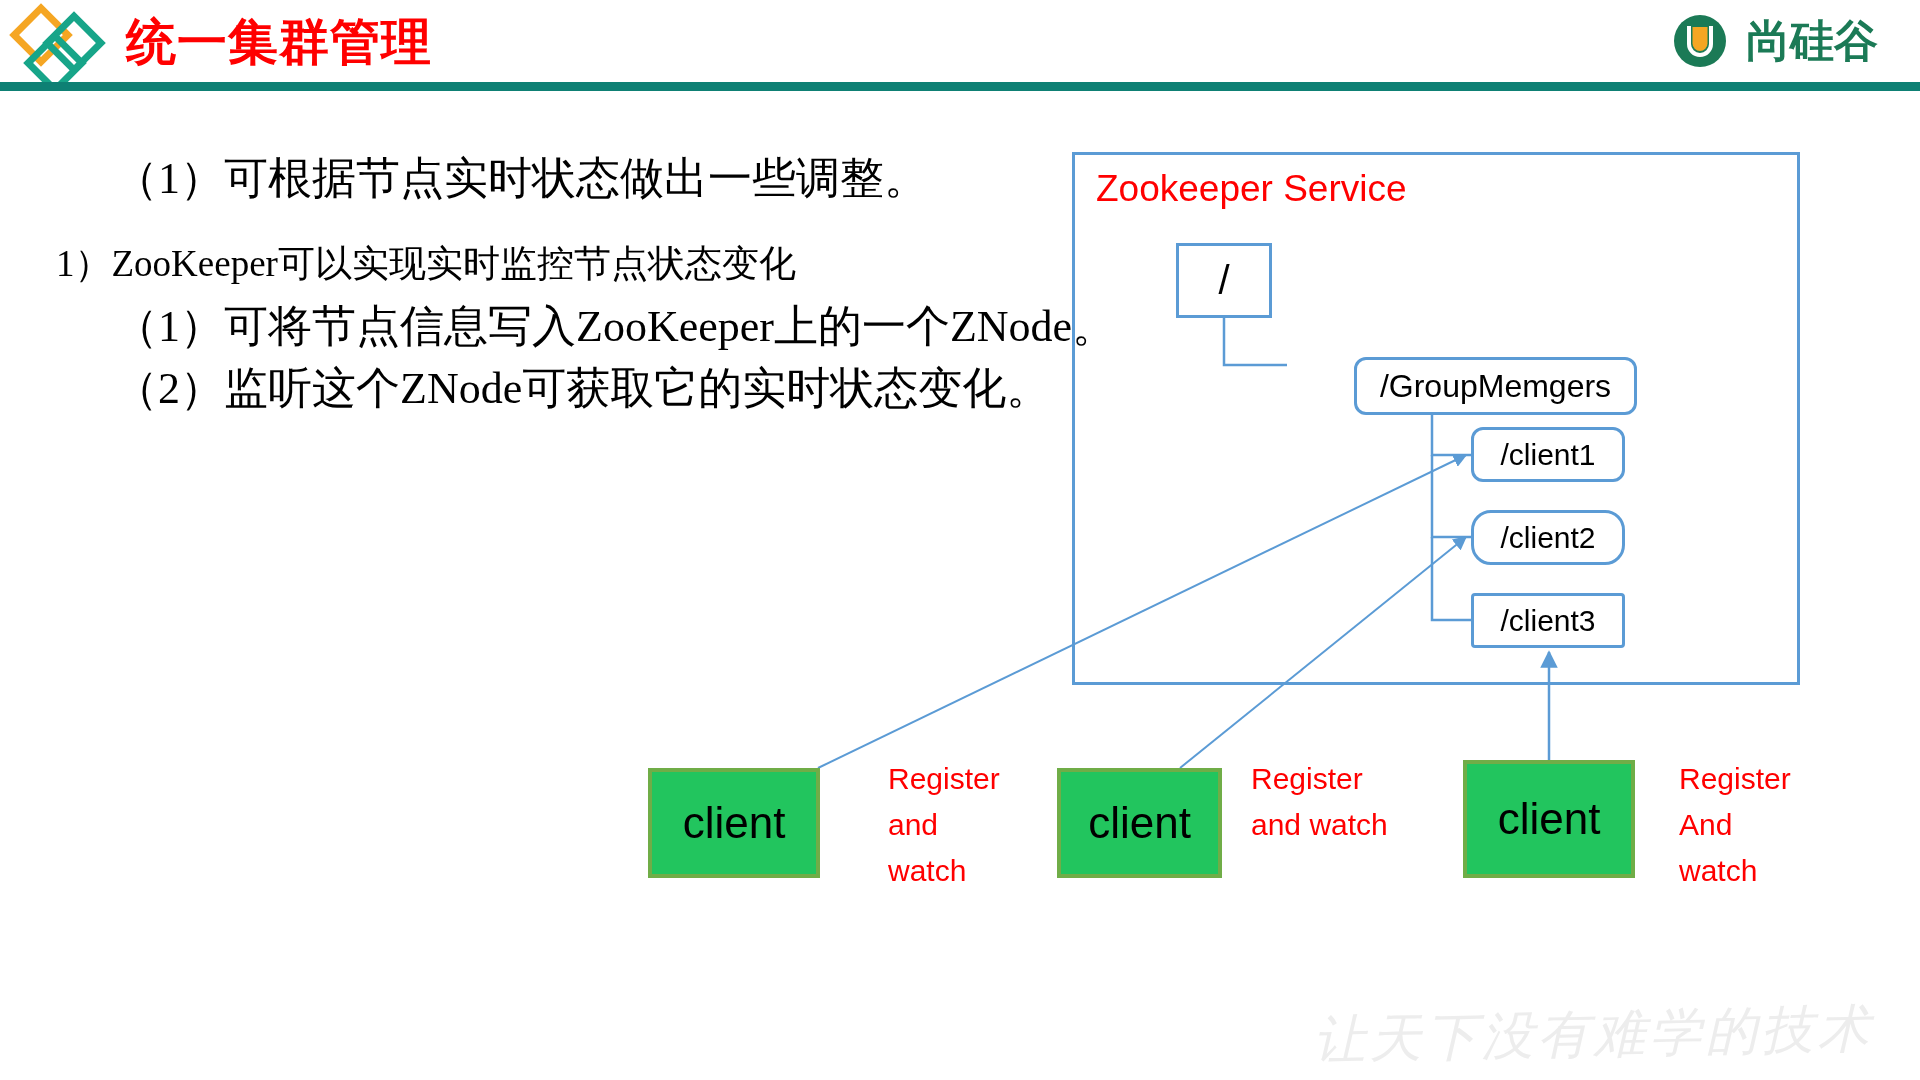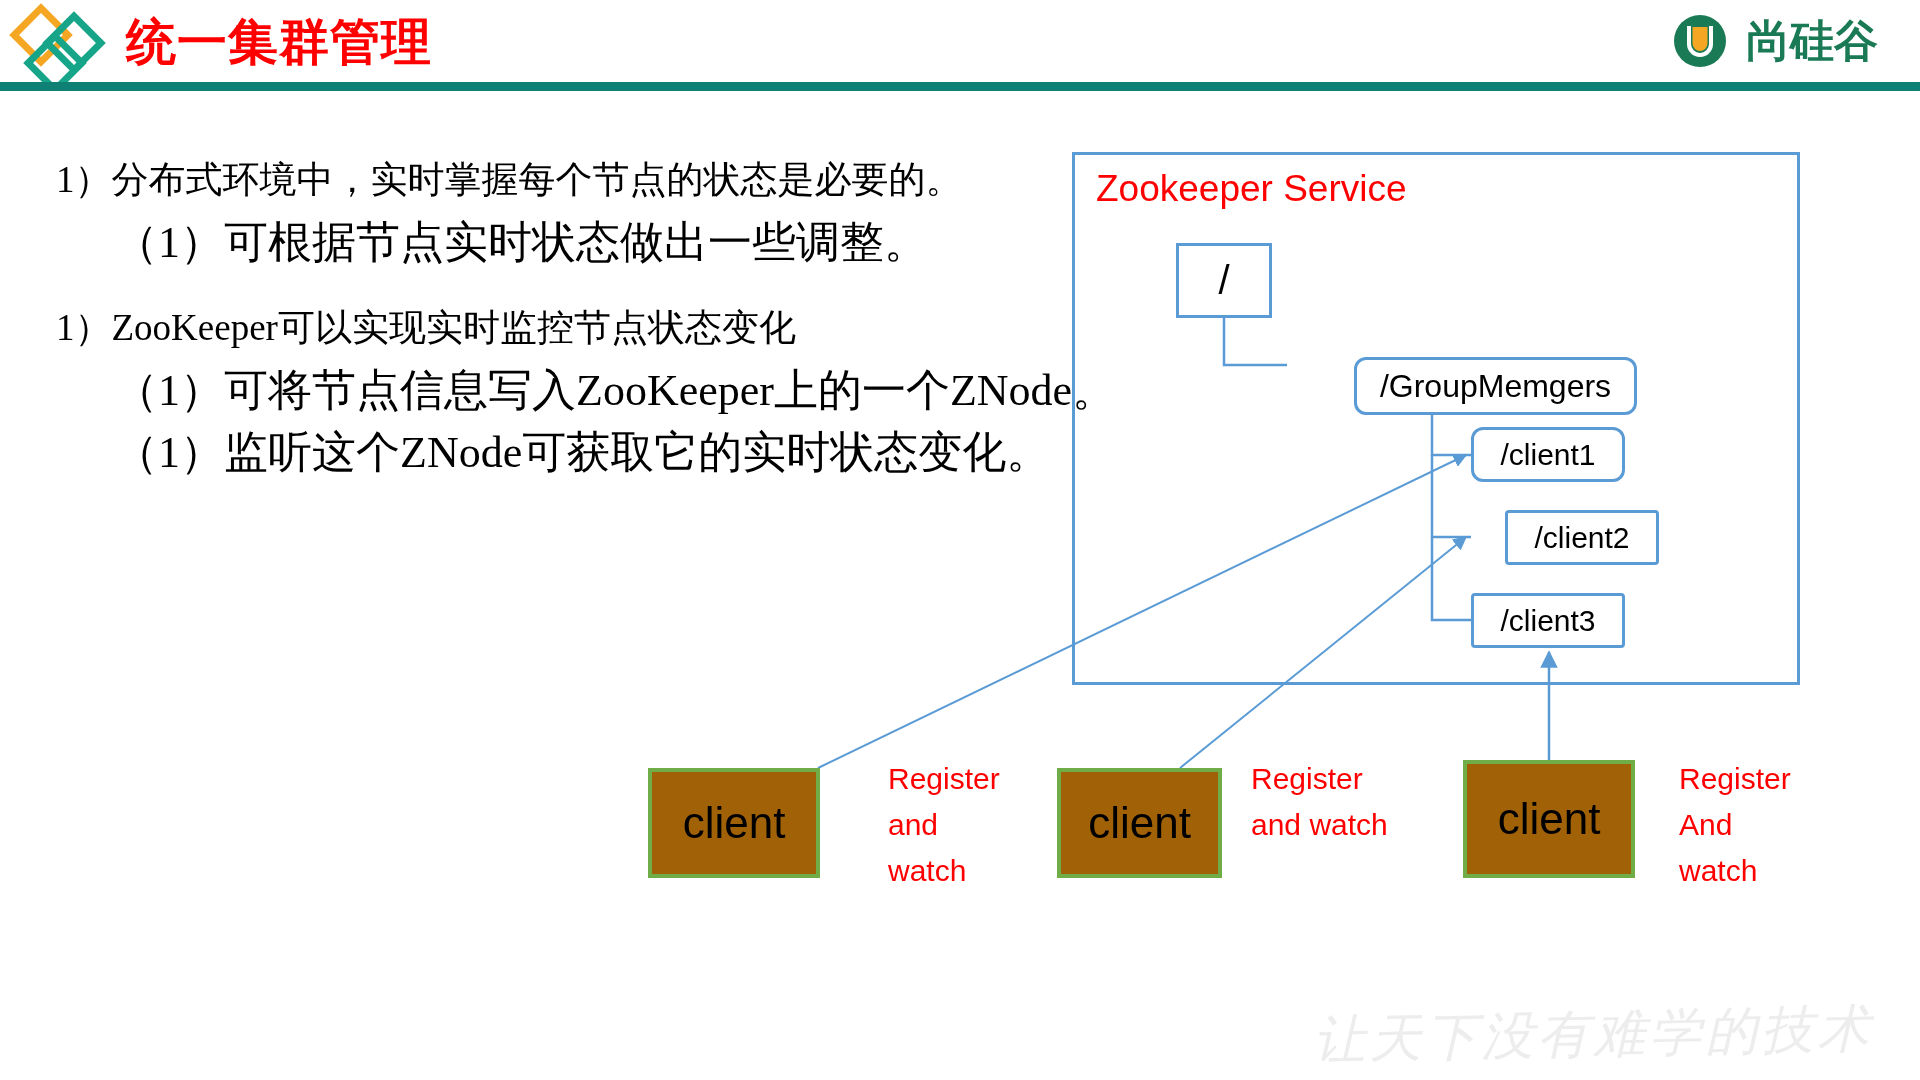--- a/index.html
+++ b/index.html
@@ -126,28 +126,28 @@
     font-size: 40px;
   }
   #znode-group {
     left: 1354px; top: 336px;
     width: 283px; height: 58px;
     border-radius: 12px;
     font-size: 32px;
     margin-top: 21px;
   }
   #znode-c1 { left: 1471px; top: 427px; width: 154px; height: 55px; border-radius: 12px; font-size: 30px; text-align: right; }
-  #znode-c2 { left: 1471px; top: 510px; width: 154px; height: 55px; border-radius: 4px; font-size: 30px; margin-left: 34px; }
+  #znode-c2 { left: 1471px; top: 510px; width: 154px; height: 55px; border-radius: 20px; font-size: 30px; }
   #znode-c3 { left: 1471px; top: 593px; width: 154px; height: 55px; border-radius: 4px; font-size: 30px; }
 
   .client-box {
     position: absolute;
     box-sizing: border-box;
     border: 4px solid #70AD47;
-    background: #a16207;
+    background: #22c55e;
     display: flex;
     align-items: center;
     justify-content: center;
     font-size: 44px;
     color: #000000;
   }
   #client-1 { left: 648px; top: 768px; width: 172px; height: 110px; }
   #client-2 { left: 1057px; top: 768px; width: 165px; height: 110px; }
   #client-3 { left: 1463px; top: 760px; width: 172px; height: 118px; }
 
@@ -196,26 +196,25 @@
       <path d="M17 13 L17 31 A11 11 0 0 0 39 31 L39 13" fill="none" stroke="#FFFFFF" stroke-width="4"></path>
       <path d="M20.5 14 L20.5 30.5 A7.5 7.5 0 0 0 35.5 30.5 L35.5 14 Z" fill="#F5A623"></path>
     </svg>
     <div id="corp-logo-text">尚硅谷</div>
   </div>
 
   <div id="header-rule"></div>
 </div>
 
 <div id="body-text">
-  <div class="bullet-l1">1）分布式环境中，实时掌握每个节点的状态是必要的。</div>
   <div class="bullet-l2">（1）可根据节点实时状态做出一些调整。</div>
   <div class="gap-block"></div>
   <div class="bullet-l1">1）ZooKeeper可以实现实时监控节点状态变化</div>
   <div class="bullet-l2">（1）可将节点信息写入ZooKeeper上的一个ZNode。</div>
-  <div class="bullet-l2">（1）监听这个ZNode可获取它的实时状态变化。</div>
+  <div class="bullet-l2">（2）监听这个ZNode可获取它的实时状态变化。</div>
 </div>
 
 <svg id="diagram" viewBox="0 0 1920 1080">
   <defs>
     <marker id="arrowblue" viewBox="0 0 10 10" refX="9" refY="5" markerWidth="7" markerHeight="7" orient="auto-start-reverse">
       <path d="M 0 0 L 10 5 L 0 10 z" fill="#5B9BD5"></path>
     </marker>
   </defs>
 
   <path d="M 1224 318 L 1224 365 L 1287 365" fill="none" stroke="#5B9BD5" stroke-width="2.5"></path>

